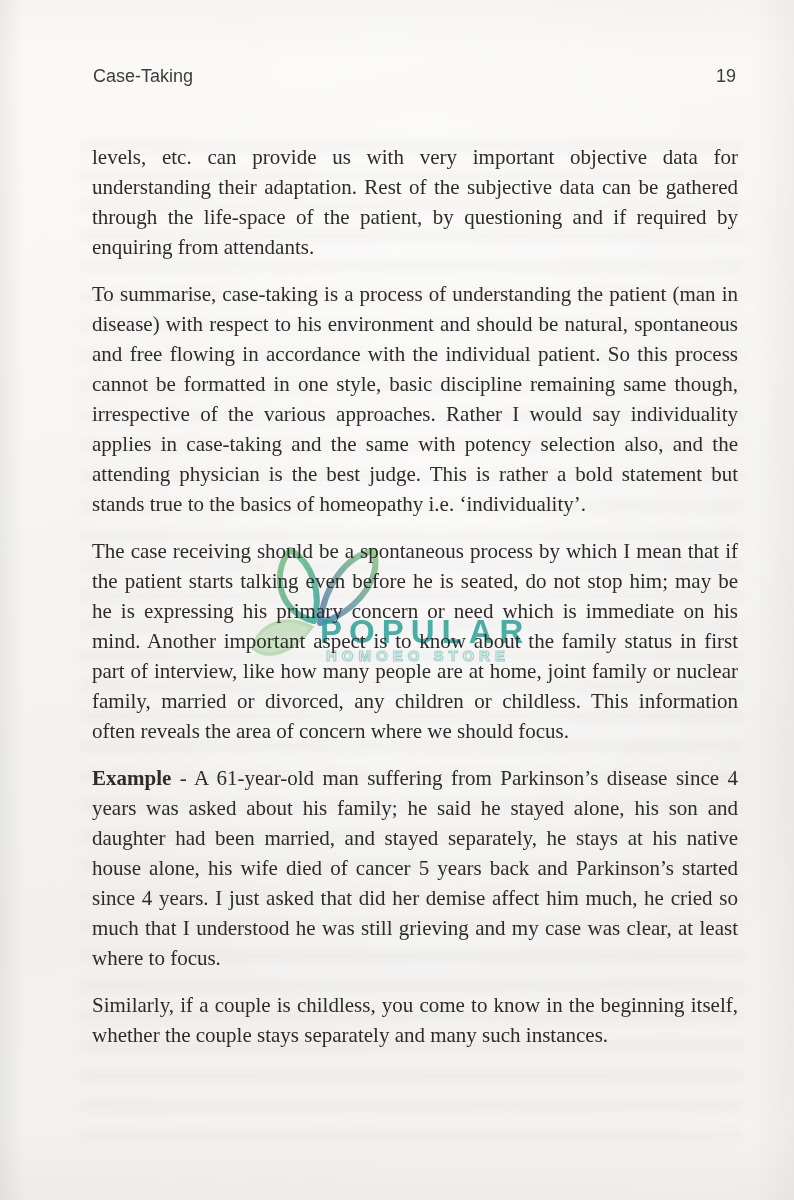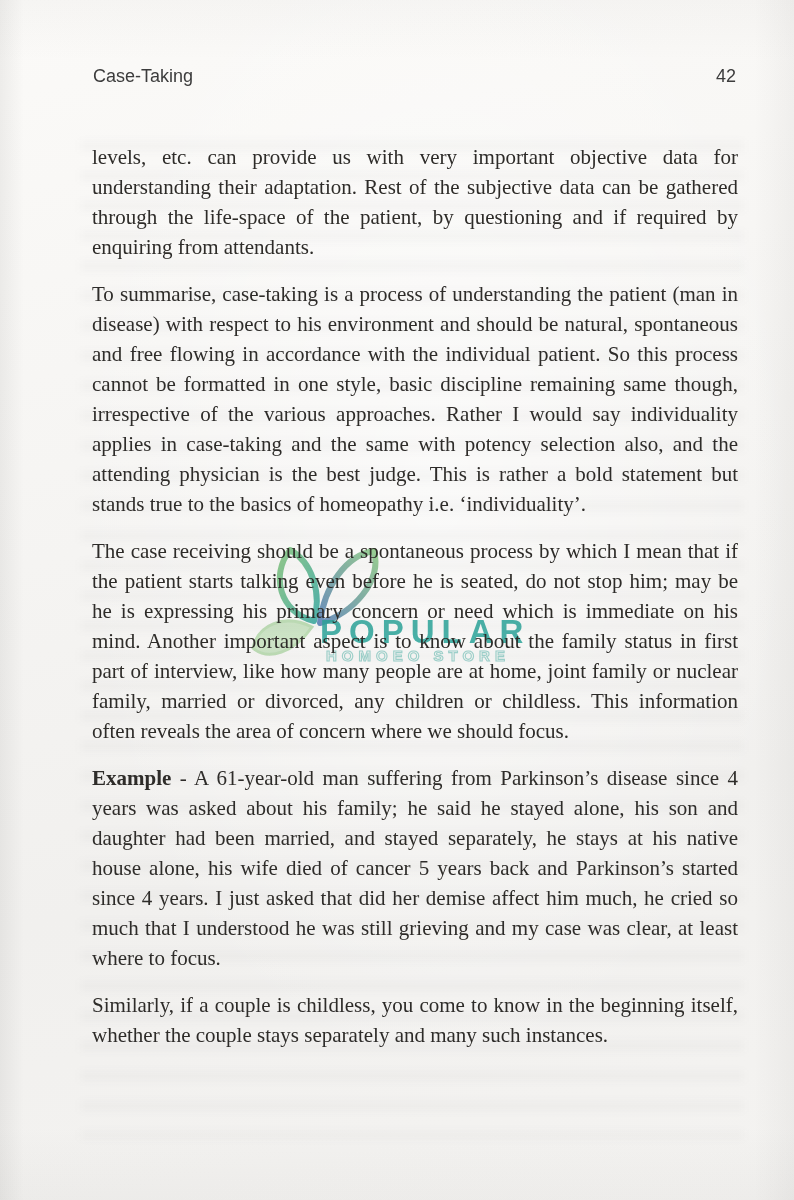--- a/index.html
+++ b/index.html
@@ -74,21 +74,21 @@
     white-space:nowrap;
   }
 </style>
 </head>
 <body>
 
 <div class="page">
 
   <div class="header">
     <span>Case-Taking</span>
-    <span>42</span>
+    <span>19</span>
   </div>
 
   <div class="watermark">
     <svg width="150" height="125" viewBox="0 0 150 125" aria-hidden="true">
       <defs>
         <linearGradient id="lgLeft" x1="0" y1="0" x2="1" y2="1">
           <stop offset="0" stop-color="#7cc576"></stop>
           <stop offset="1" stop-color="#2aa79e"></stop>
         </linearGradient>
         <linearGradient id="lgRight" x1="1" y1="0" x2="0" y2="1">

